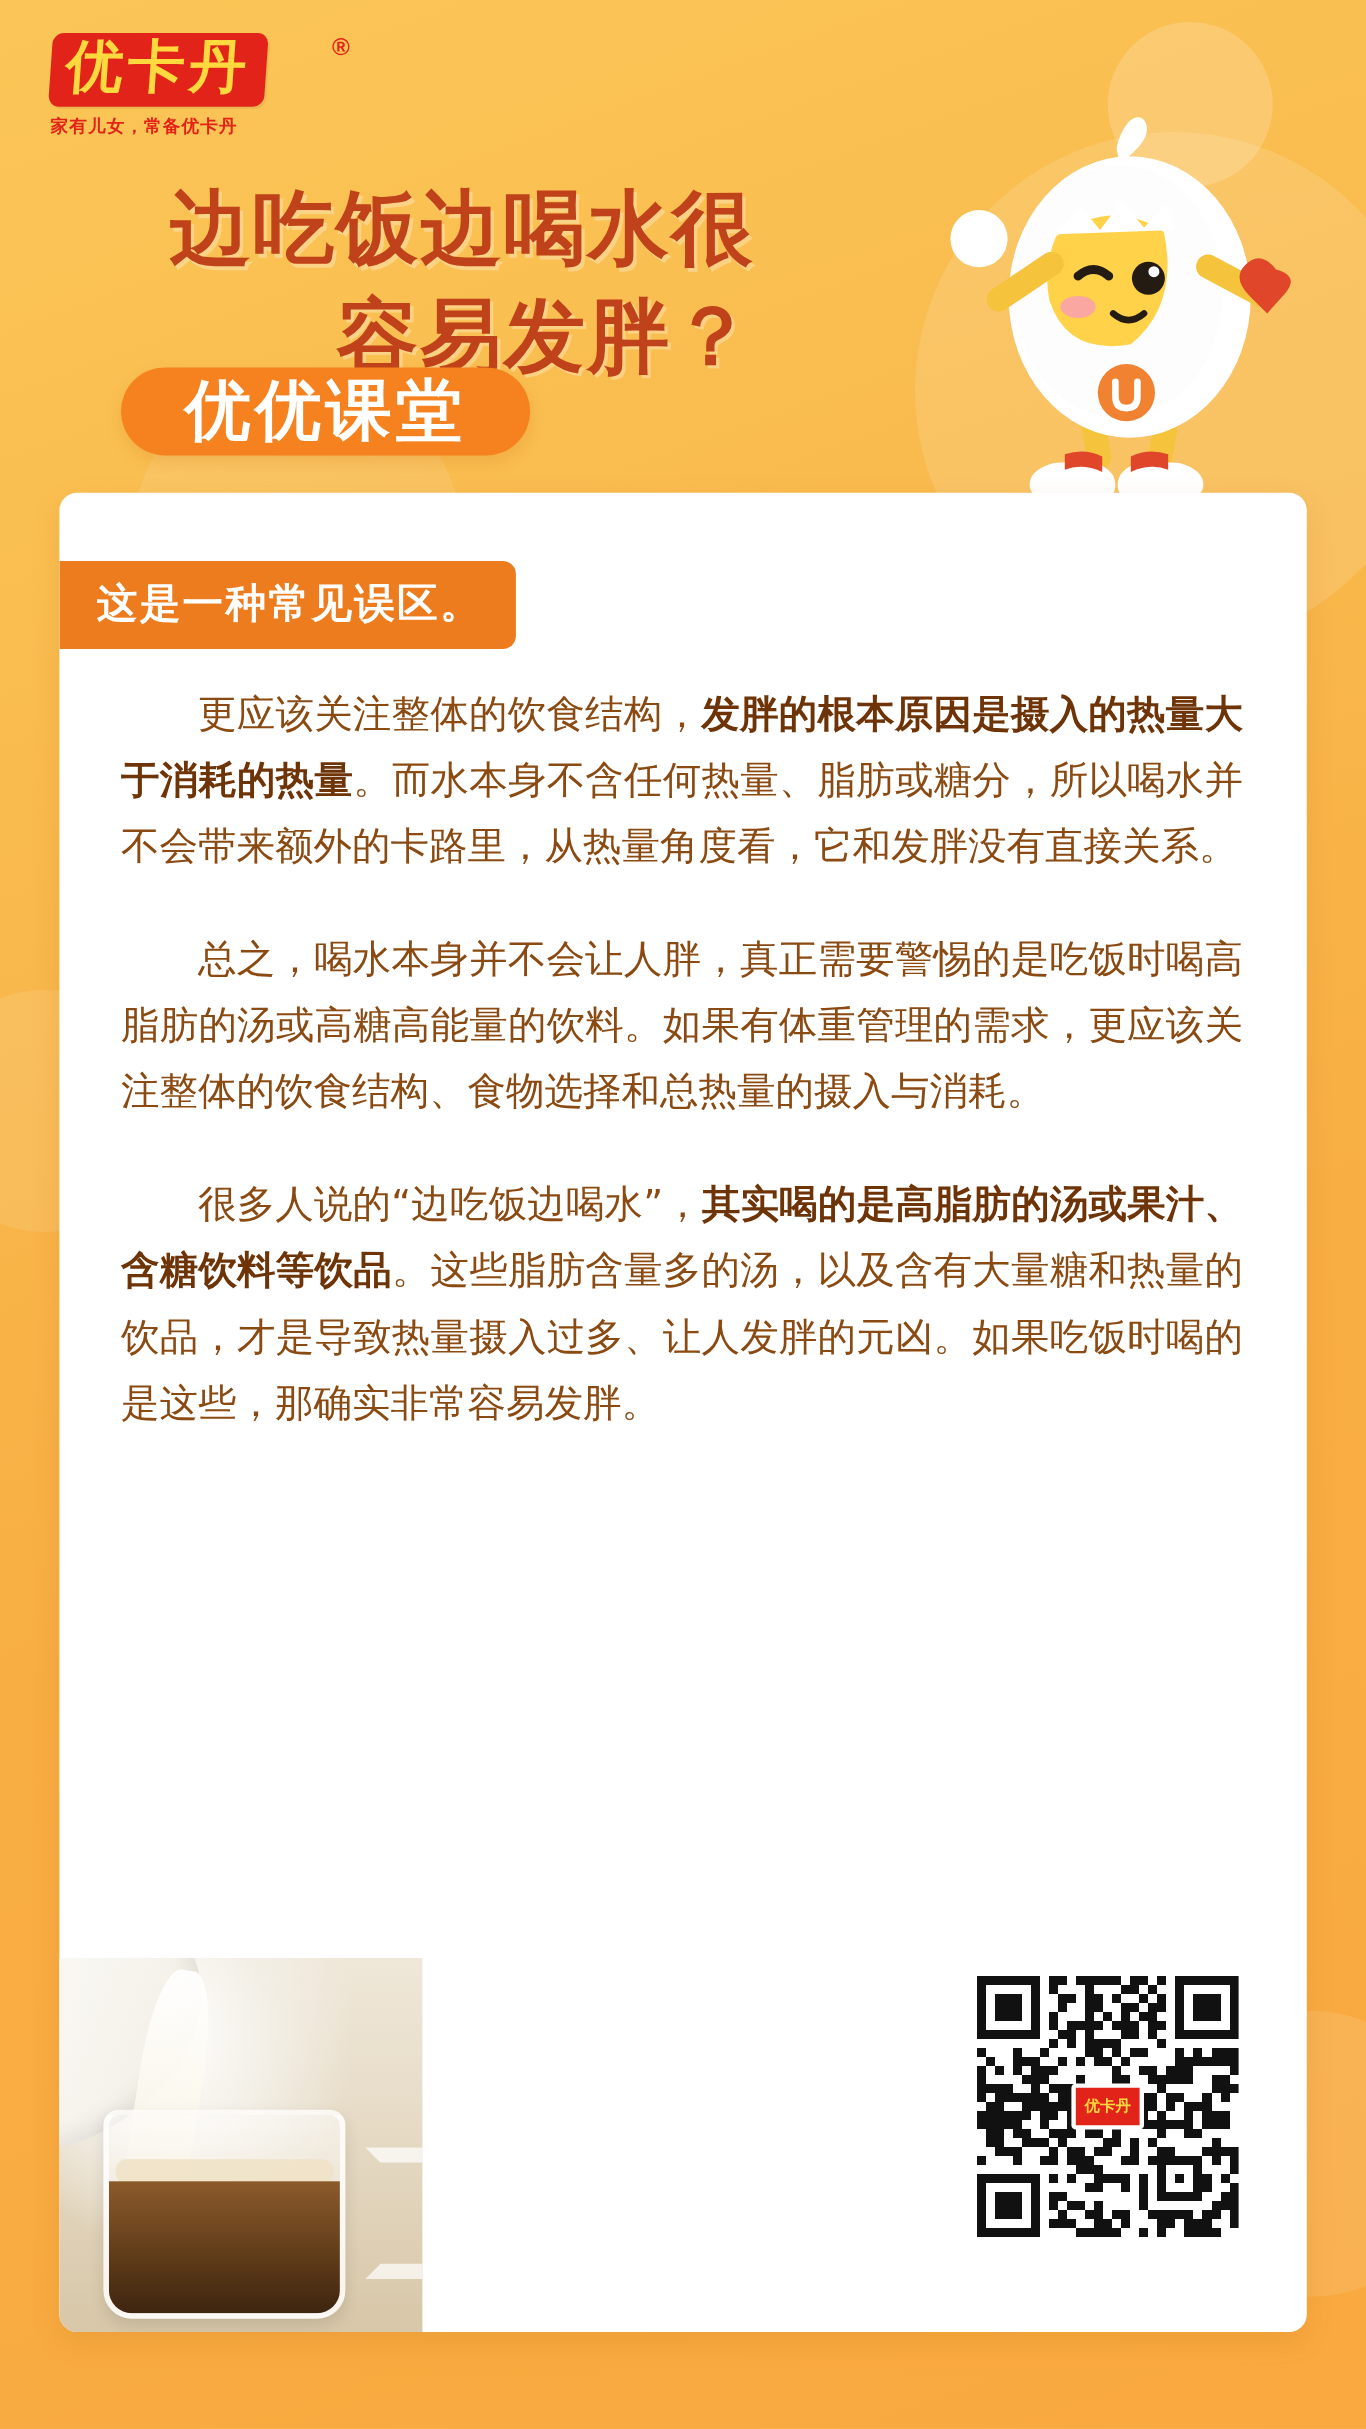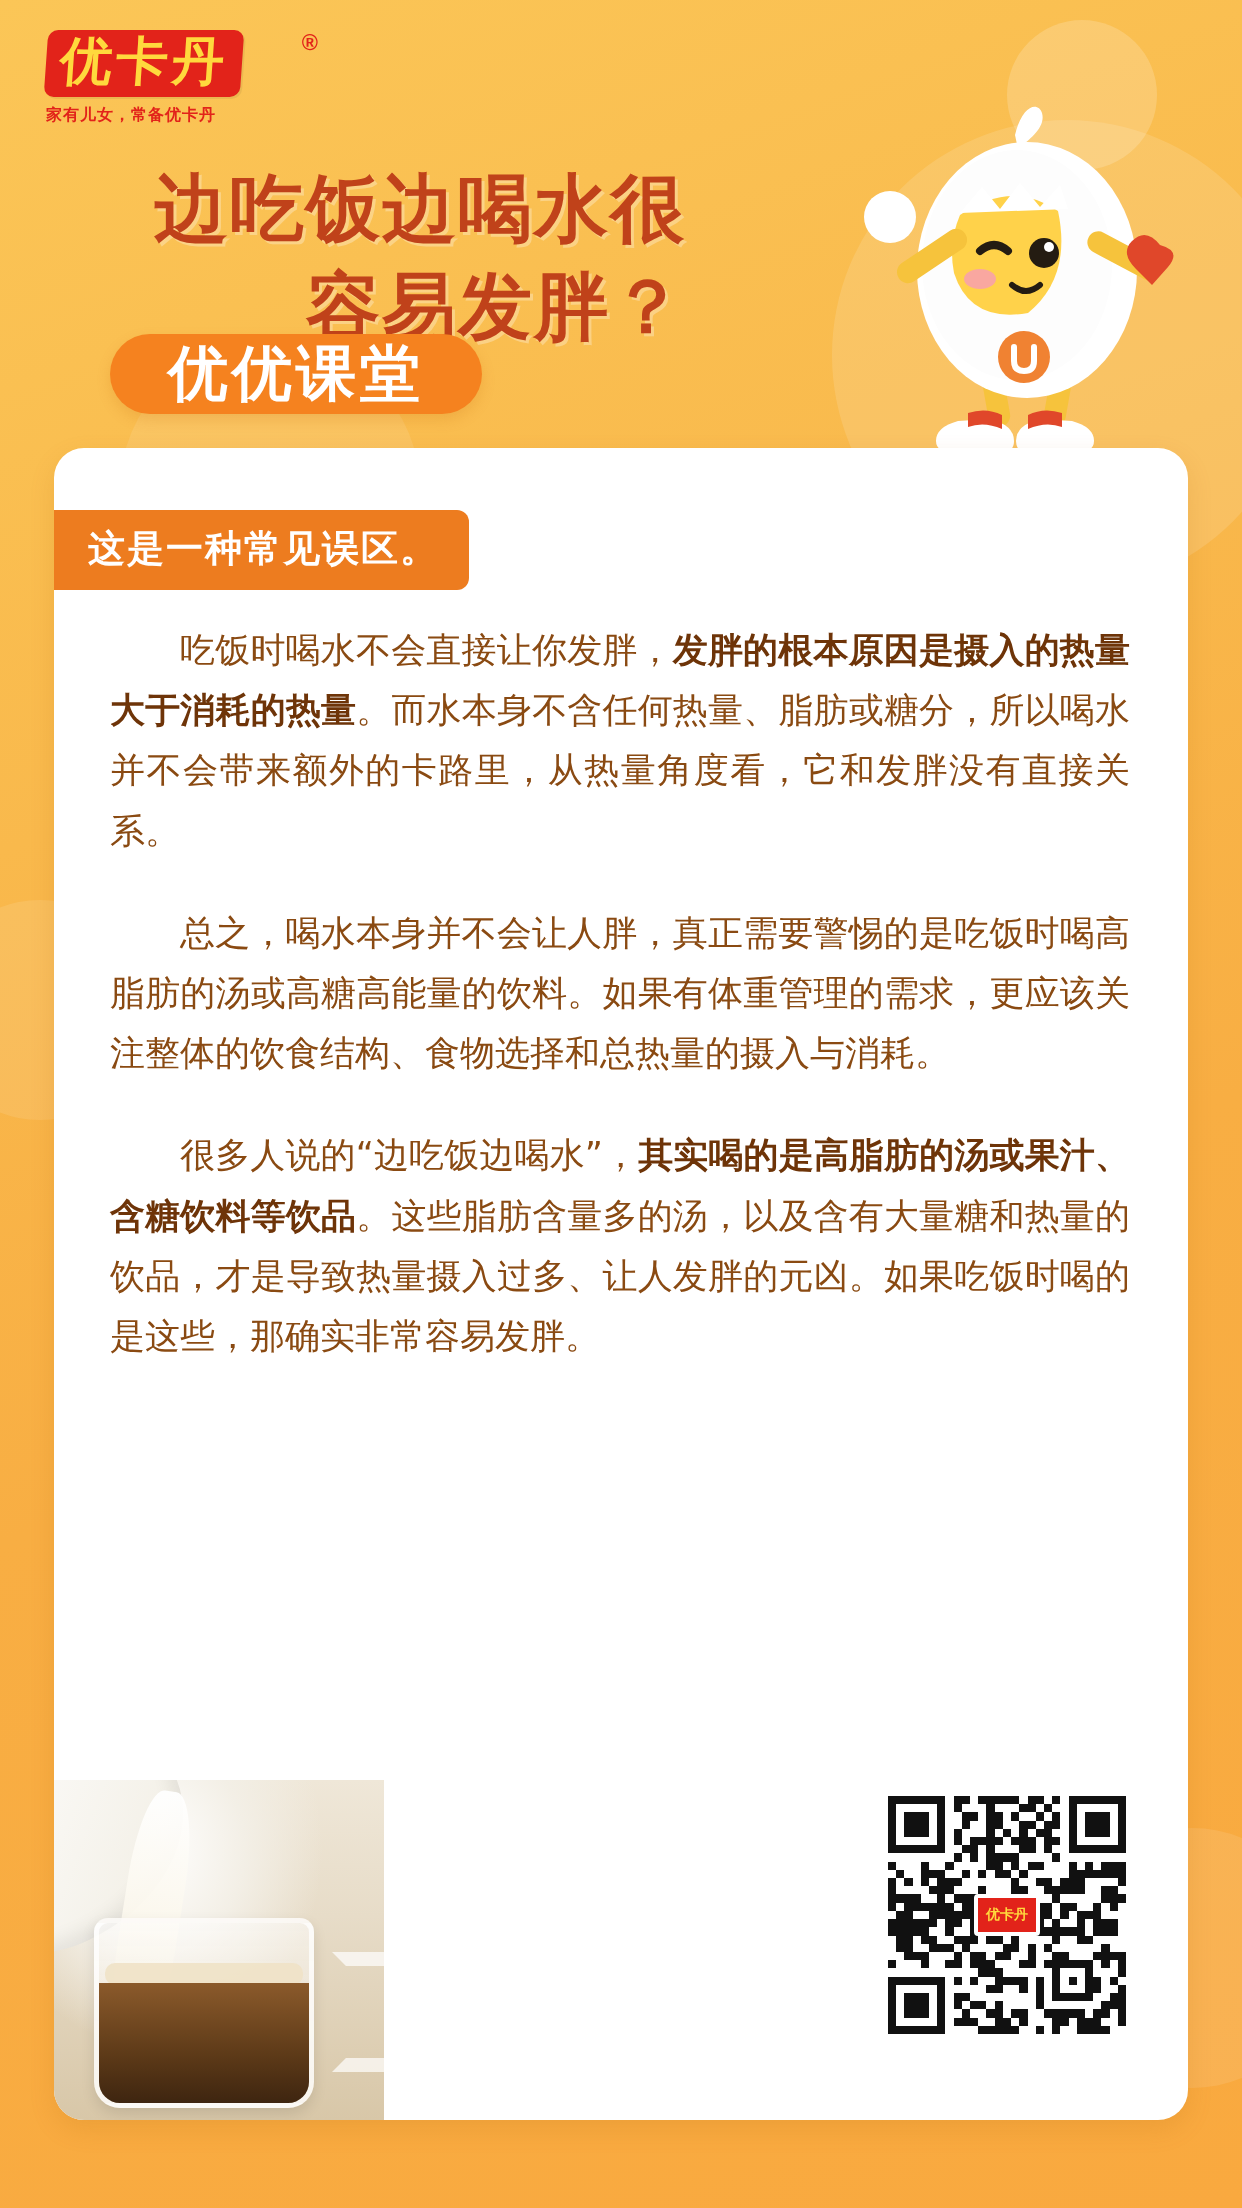--- a/index.html
+++ b/index.html
@@ -120,21 +120,21 @@
   }
 
   
   .card {
     position: absolute;
     left: 54px;
     top: 448px;
     width: 1134px;
     height: 1672px;
     background: #ffffff;
-    border-radius: 30px;
+    border-radius: 16px;
     box-shadow: 0 10px 26px rgba(170, 95, 10, 0.14);
     overflow: hidden;
   }
 
   .card-tag {
     position: absolute;
     left: 0;
     top: 62px;
     background: #ed7c1f;
     color: #ffffff;
@@ -358,21 +358,21 @@
       <rect x="312" y="150" width="80" height="22" rx="11" fill="#f6c33c" transform="rotate(28 352 161)"></rect>
       <path d="M388 150 q-14 -18 -28 -4 q-12 12 4 28 l16 16 l16 -18 q14 -16 -8 -22z" fill="#e0472a"></path>
     </svg>
   </div>
 
   <div class="card">
 
     <div class="card-tag">这是一种常见误区。</div>
 
     <div class="body-text" id="body-text">
-        <p><span>吃饭时喝水不会直接让你发胖，</span><b>发胖的根本原因是摄入的热量大于消耗的热量</b><span>。而水本身不含任何热量、脂肪或糖分，所以喝水并不会带来额外的卡路里，从热量角度看，它和发胖没有直接关系。</span></p>
+        <p><span>更应该关注整体的饮食结构，</span><b>发胖的根本原因是摄入的热量大于消耗的热量</b><span>。而水本身不含任何热量、脂肪或糖分，所以喝水并不会带来额外的卡路里，从热量角度看，它和发胖没有直接关系。</span></p>
         <p><span>总之，喝水本身并不会让人胖，真正需要警惕的是吃饭时喝高脂肪的汤或高糖高能量的饮料。如果有体重管理的需求，更应该关注整体的饮食结构、食物选择和总热量的摄入与消耗。</span></p>
         <p><span>很多人说的“边吃饭边喝水”，</span><b>其实喝的是高脂肪的汤或果汁、含糖饮料等饮品</b><span>。这些脂肪含量多的汤，以及含有大量糖和热量的饮品，才是导致热量摄入过多、让人发胖的元凶。如果吃饭时喝的是这些，那确实非常容易发胖。</span></p>
       </div>
 
     <div class="pour-photo">
       <div class="pour-jug"></div>
       <div class="pour-stream"></div>
       <div class="pour-cup">
         <div class="pour-foam"></div>
         <div class="pour-coffee"></div>

